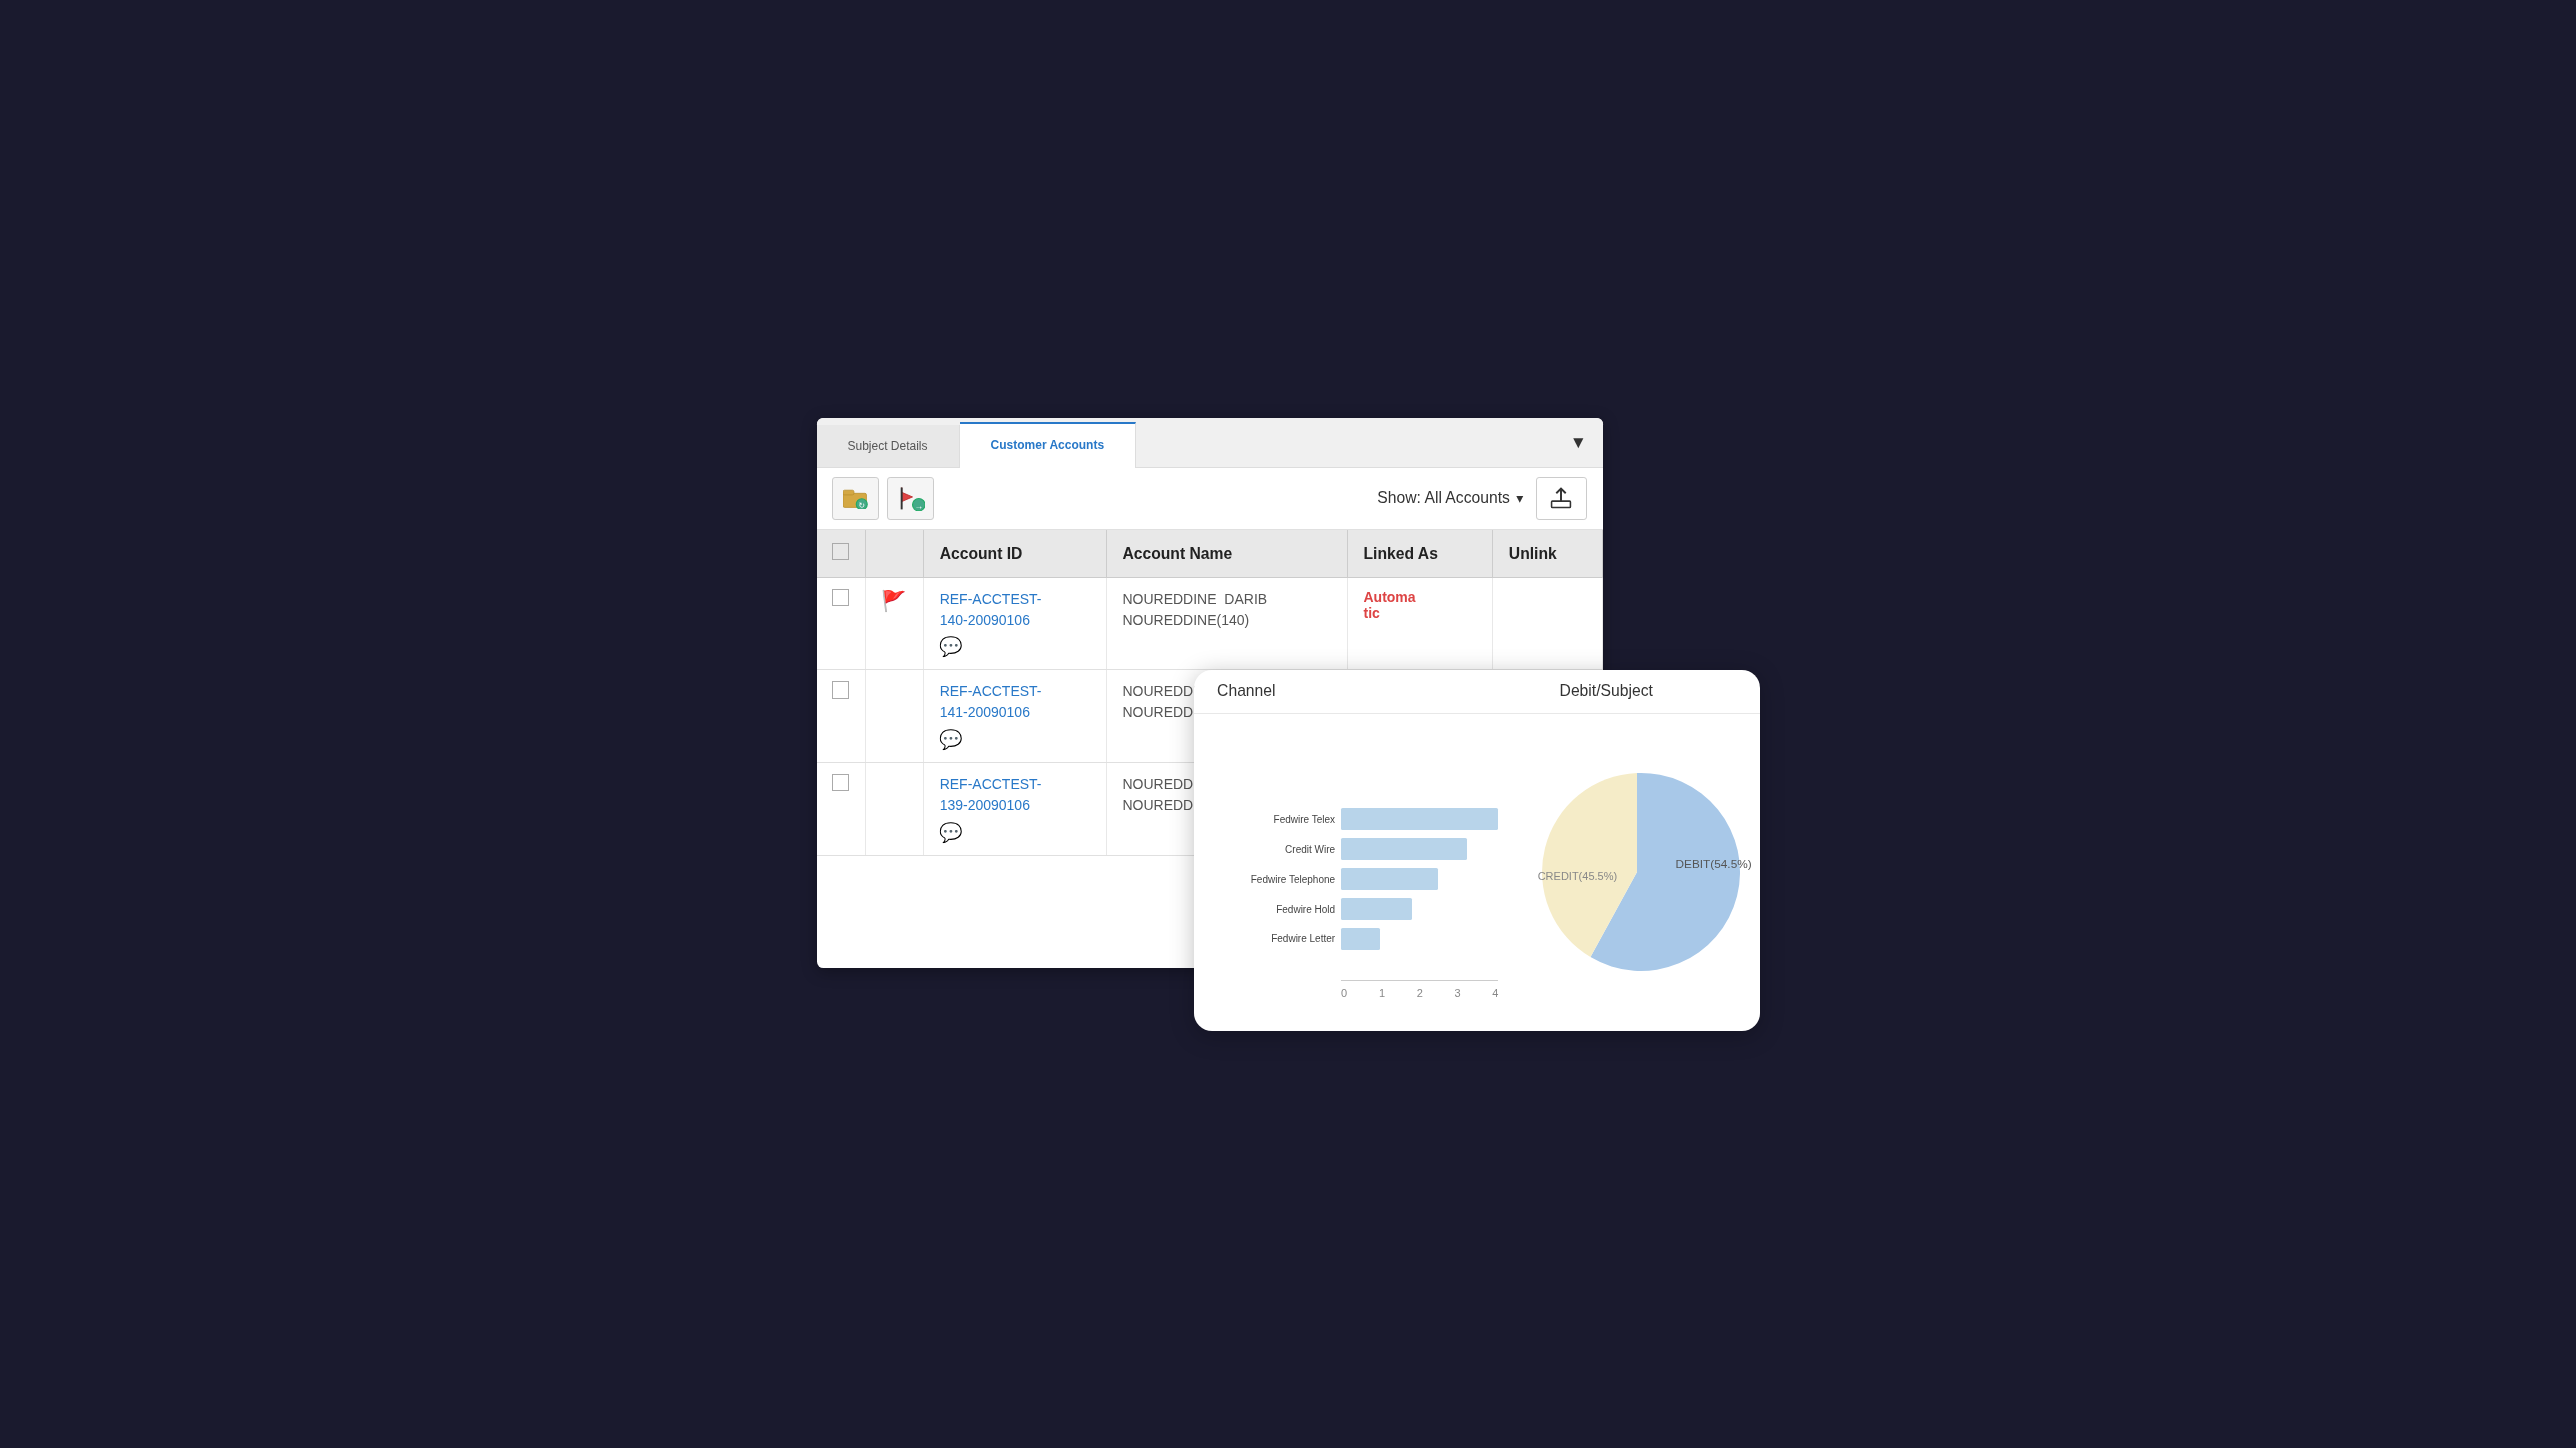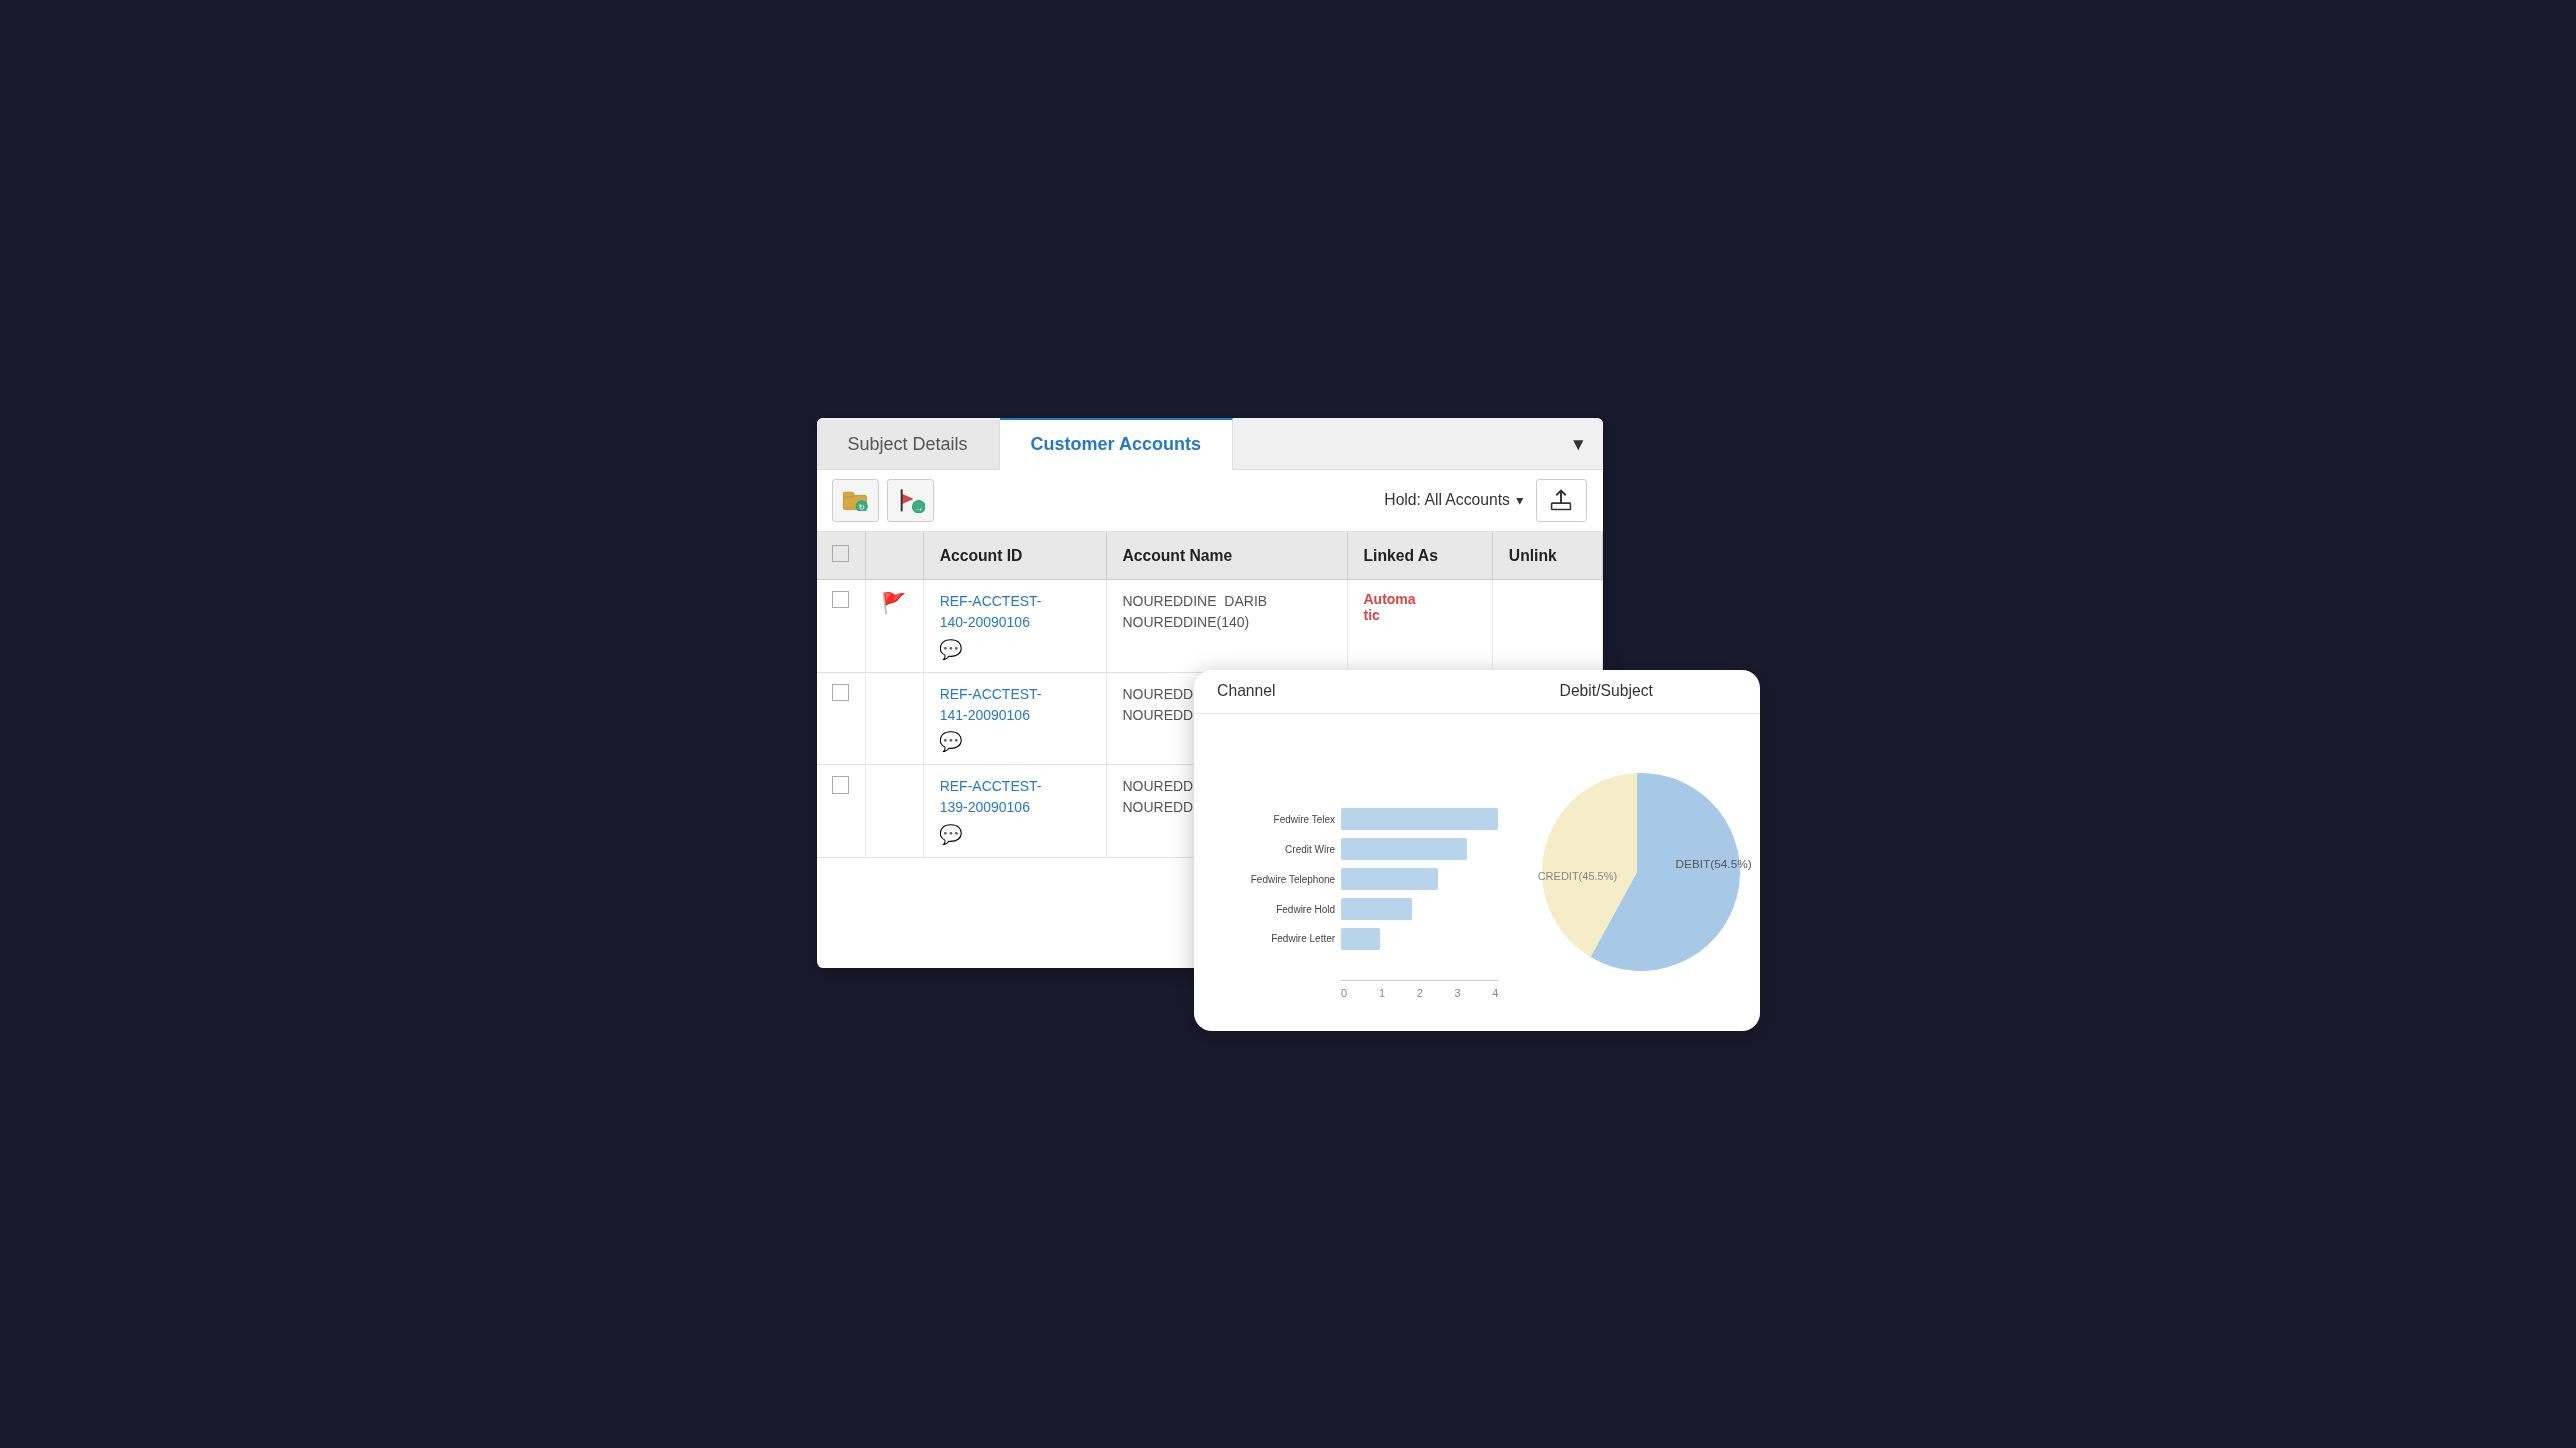--- a/index.html
+++ b/index.html
@@ -35,21 +35,21 @@
     .tabs {
       display: flex;
       align-items: flex-end;
       background: #f0f0f0;
       border-bottom: 1.6px solid #ddd;
       padding: 0;
     }
 
     .tab {
       padding: 14px 31px;
-      font-size: 18px;
+      font-size: 12px;
       cursor: pointer;
       color: #555;
       background: #e8e8e8;
       border-right: 0.8px solid #ddd;
     }
 
     .tab.active {
       background: #fff;
       color: #2878c8;
       font-weight: bold;
@@ -358,21 +358,21 @@
         <svg width="28" height="25" viewBox="0 0 36 32" style="font-size:28px">
           <polygon points="6,2 6,20 20,14 6,8" fill="#d44" stroke="#b22" stroke-width="1"></polygon>
           <line x1="6" y1="2" x2="6" y2="30" stroke="#333" stroke-width="2.5"></line>
           <circle cx="28" cy="24" r="8" fill="#4a8" stroke="#2a6" stroke-width="1.5"></circle>
           <text x="28" y="29" text-anchor="middle" font-size="11" fill="white">→</text>
         </svg>
       </button>
 
       <div class="toolbar-right">
         <div class="show-filter">
-          <span>Hold: All Accounts</span>
+          <span>Show: All Accounts</span>
           <span class="arrow">▾</span>
         </div>
         <button class="export-btn">
           <svg width="22" height="22" viewBox="0 0 28 28">
             <rect x="2" y="18" width="24" height="8" rx="1" fill="none" stroke="#333" stroke-width="2"></rect>
             <line x1="14" y1="2" x2="14" y2="18" stroke="#333" stroke-width="2.5"></line>
             <polyline points="8,8 14,2 20,8" fill="none" stroke="#333" stroke-width="2.5"></polyline>
           </svg>
         </button>
       </div>

